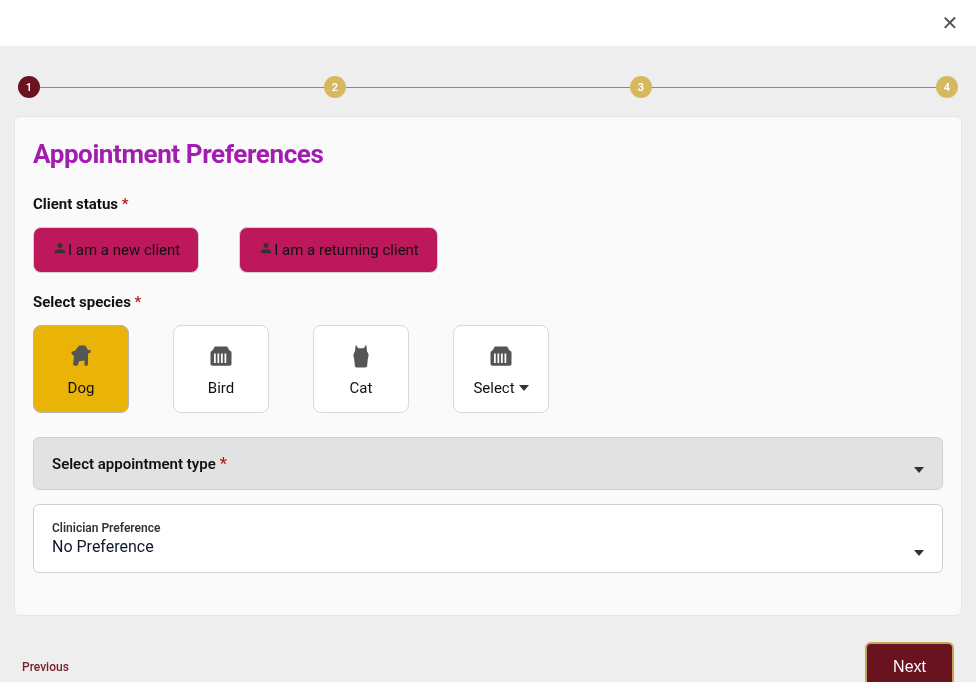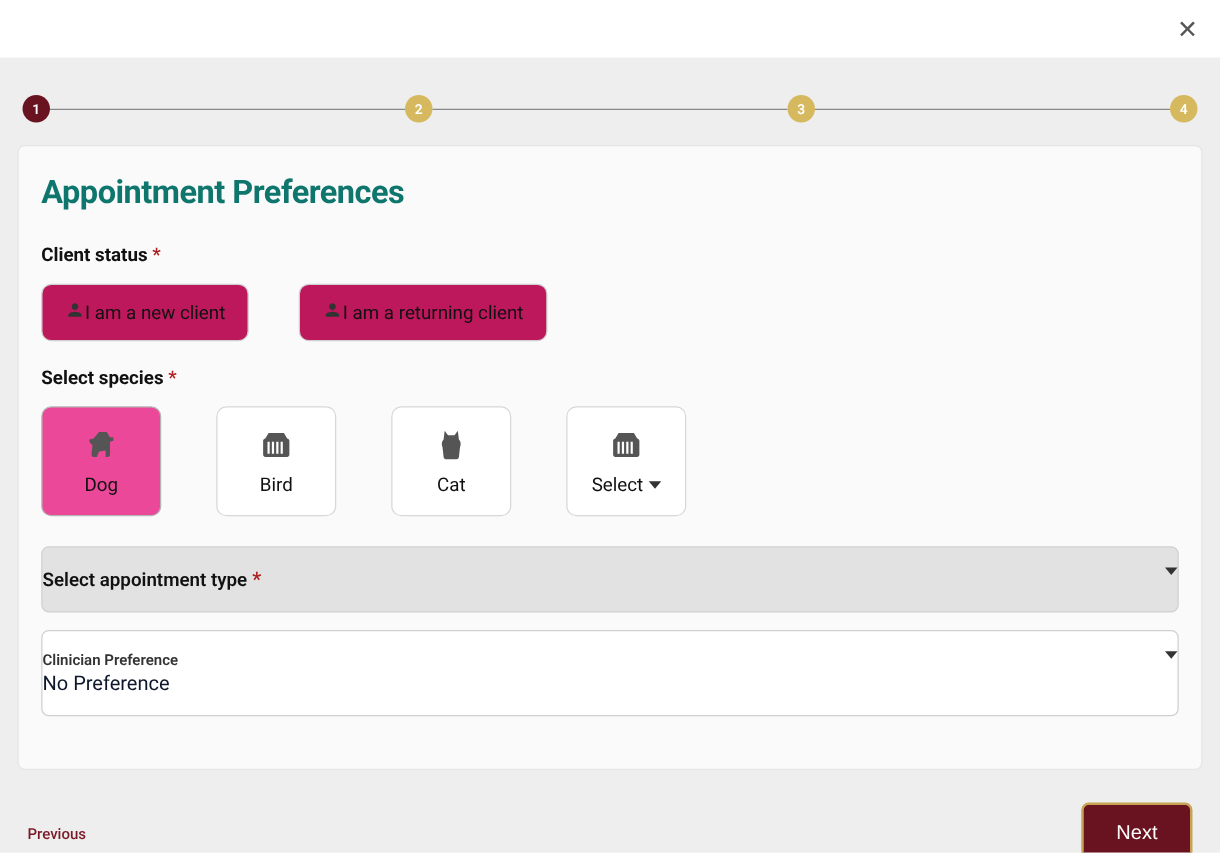--- a/index.html
+++ b/index.html
@@ -59,21 +59,21 @@
     border-radius: 6px;
     margin: 18px 14px 18px 14px;
     padding: 22px 18px 28px 18px;
     border: 1px solid #e5e5e5;
   }
   .title {
     font-size: 26px;
     font-weight: 700;
     letter-spacing: -0.4px;
     margin-bottom: 26px;
-    color: #0f766e;
+    color: #a21caf;
   }
   .field-label {
     font-size: 15px;
     font-weight: 700;
     margin-bottom: 14px;
   }
   .req { color: #b02020; font-weight: 600; }
   .row { display: flex; gap: 40px; margin-bottom: 20px; }
   .pill-btn {
     background: #be185d;
@@ -95,40 +95,40 @@
     border-radius: 8px;
     display: flex;
     flex-direction: column;
     align-items: center;
     justify-content: center;
     gap: 8px;
     cursor: pointer;
     font-size: 15px;
   }
   .species-tile.selected {
-    background: #ec4899;
+    background: #eab308;
     border-color: #b5b5b5;
     text-align: center;
   }
   .species-tile .icon { width: 30px; height: 30px; display:flex; align-items:center; justify-content:center; }
   .species-tile .icon svg { width: 28px; height: 28px; fill: #555; }
   .species-tile .lbl { display:flex; align-items:center; gap:4px; }
   .caret-down {
     width: 0; height: 0;
     border-left: 5px solid transparent;
     border-right: 5px solid transparent;
     border-top: 6px solid #333;
   }
   .select-box {
     width: 100%;
     border: 1px solid #d0d0d0;
     border-radius: 6px;
-    padding: 16px 0;
-    display: flex;
-    align-items: flex-start;
+    padding: 16px 18px;
+    display: flex;
+    align-items: flex-end;
     justify-content: space-between;
     cursor: pointer;
     margin-bottom: 14px;
     background: #fff;
   }
   .select-box.disabled-look {
     background: #e2e2e2;
   }
   .select-box .main-label { font-size: 15px; font-weight: 600; }
   .select-box .sub-label { font-size: 12px; font-weight: 600; color:#333; margin-bottom:2px; }

